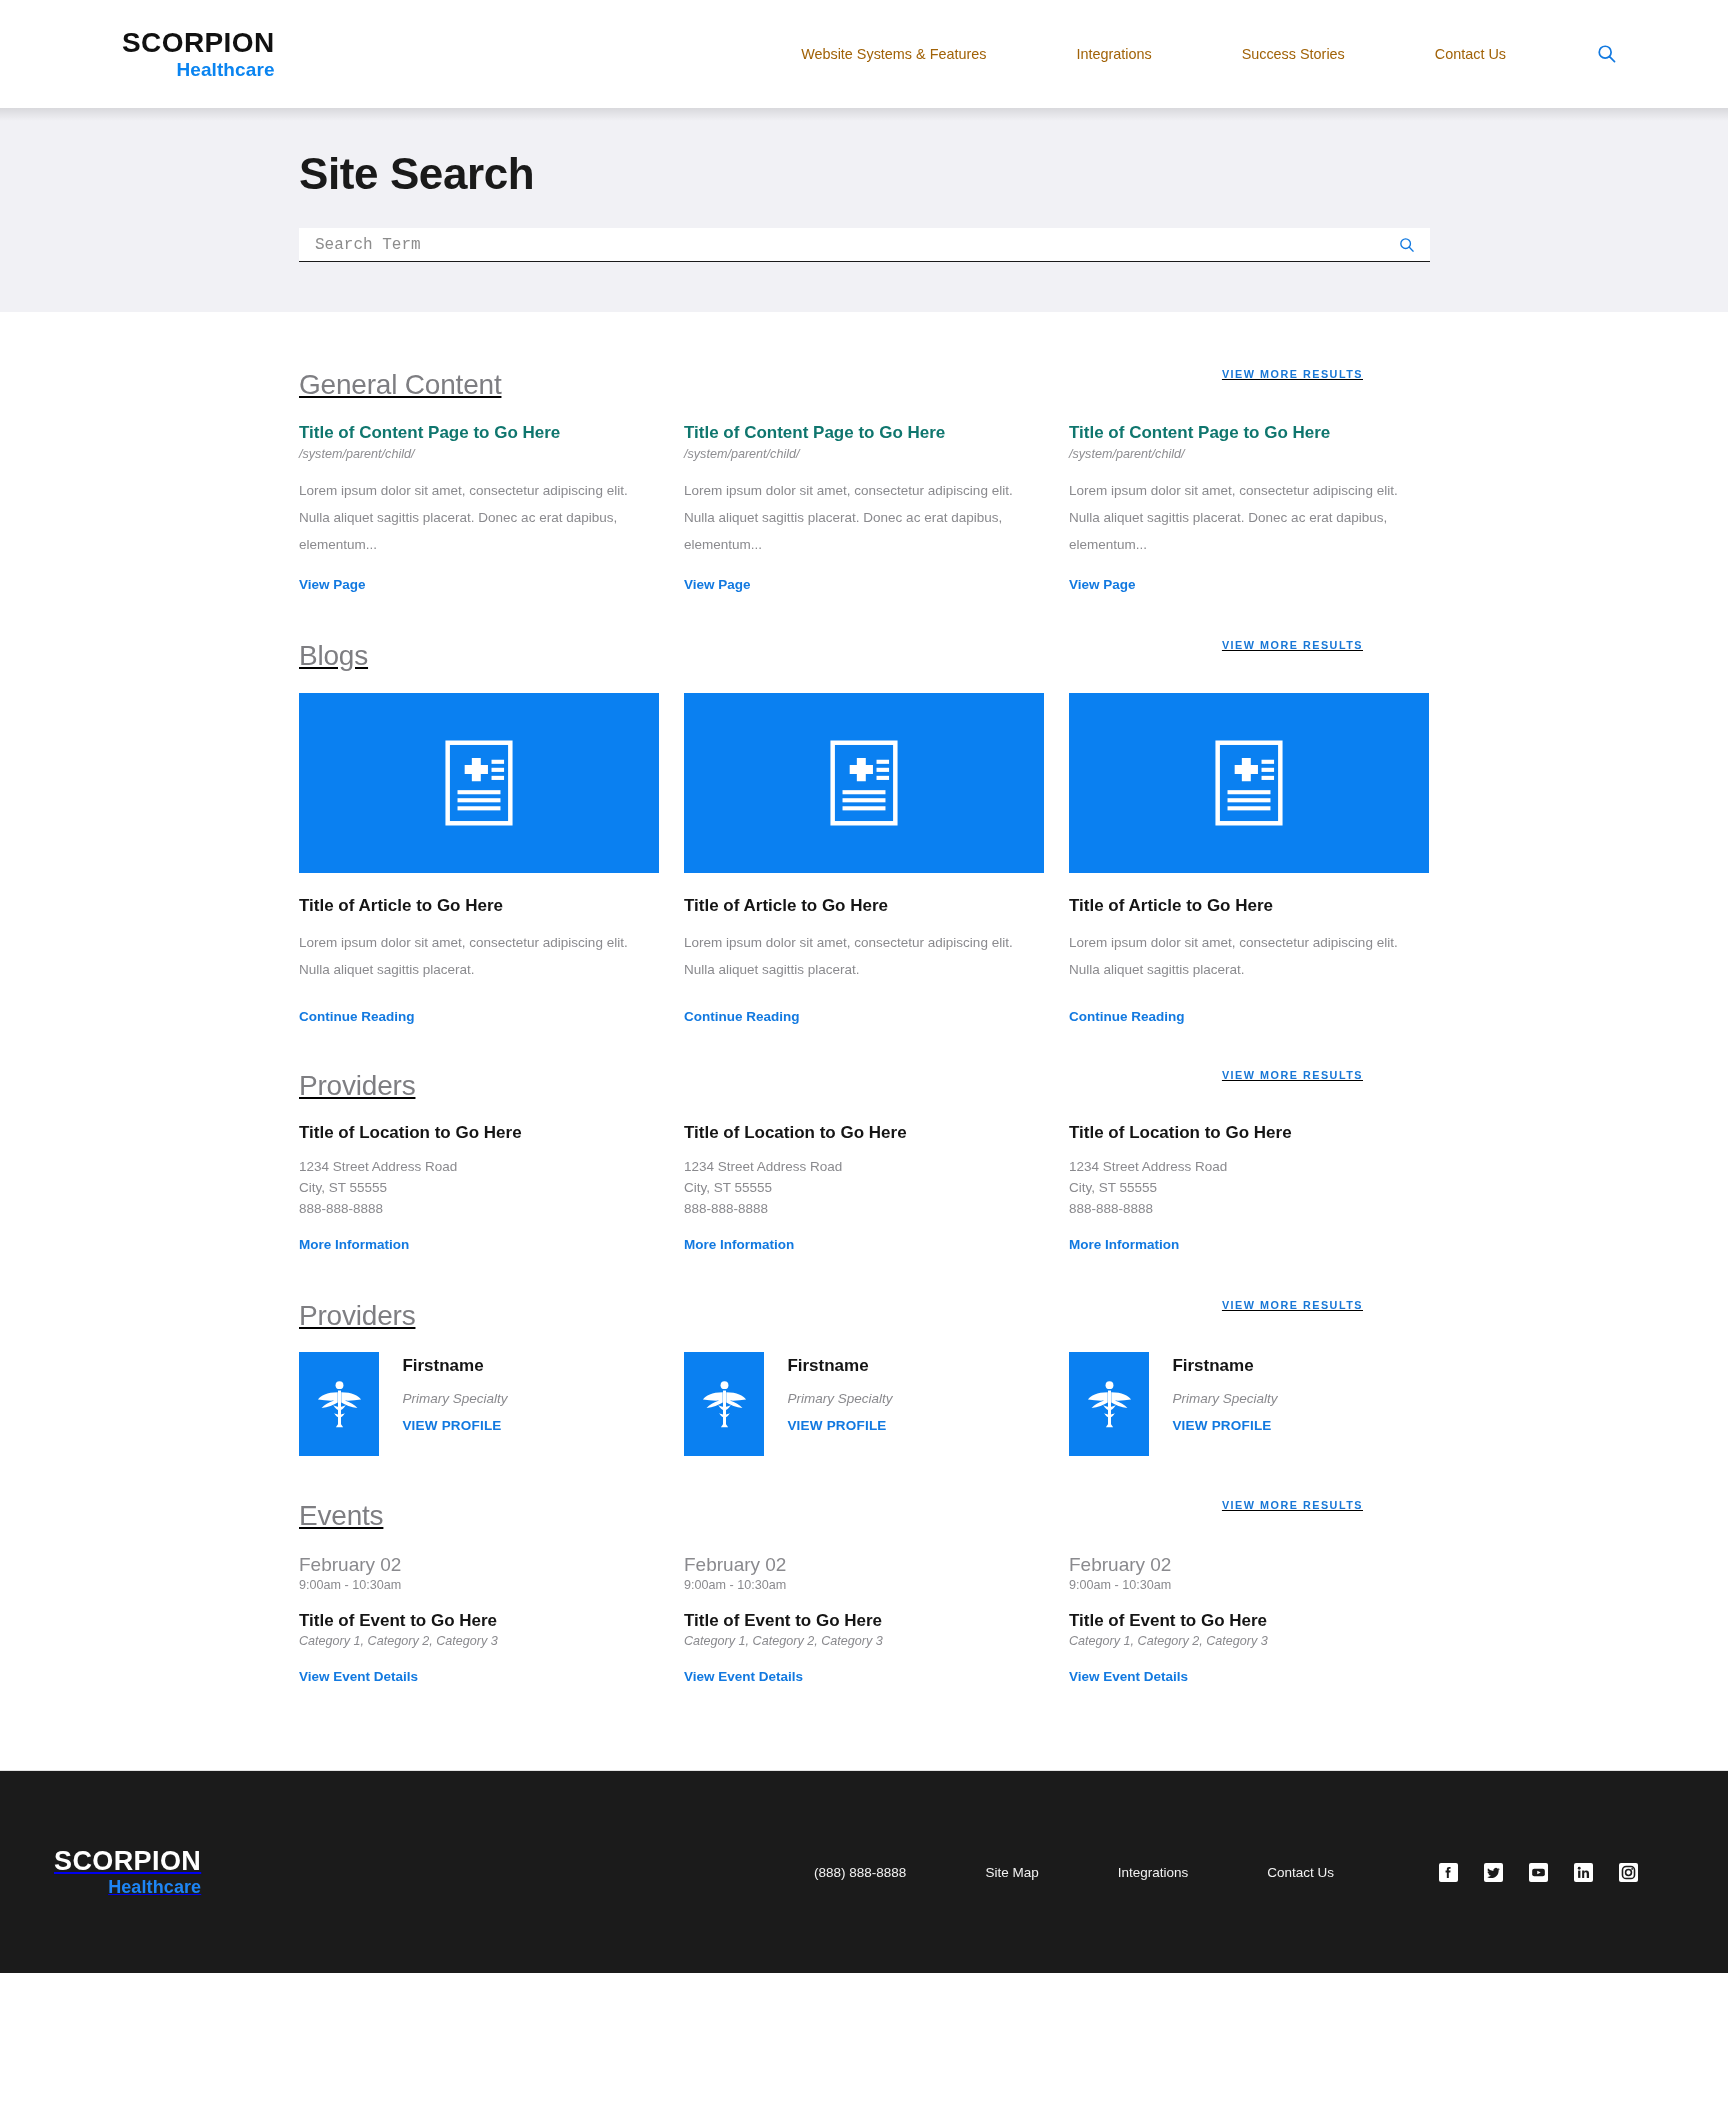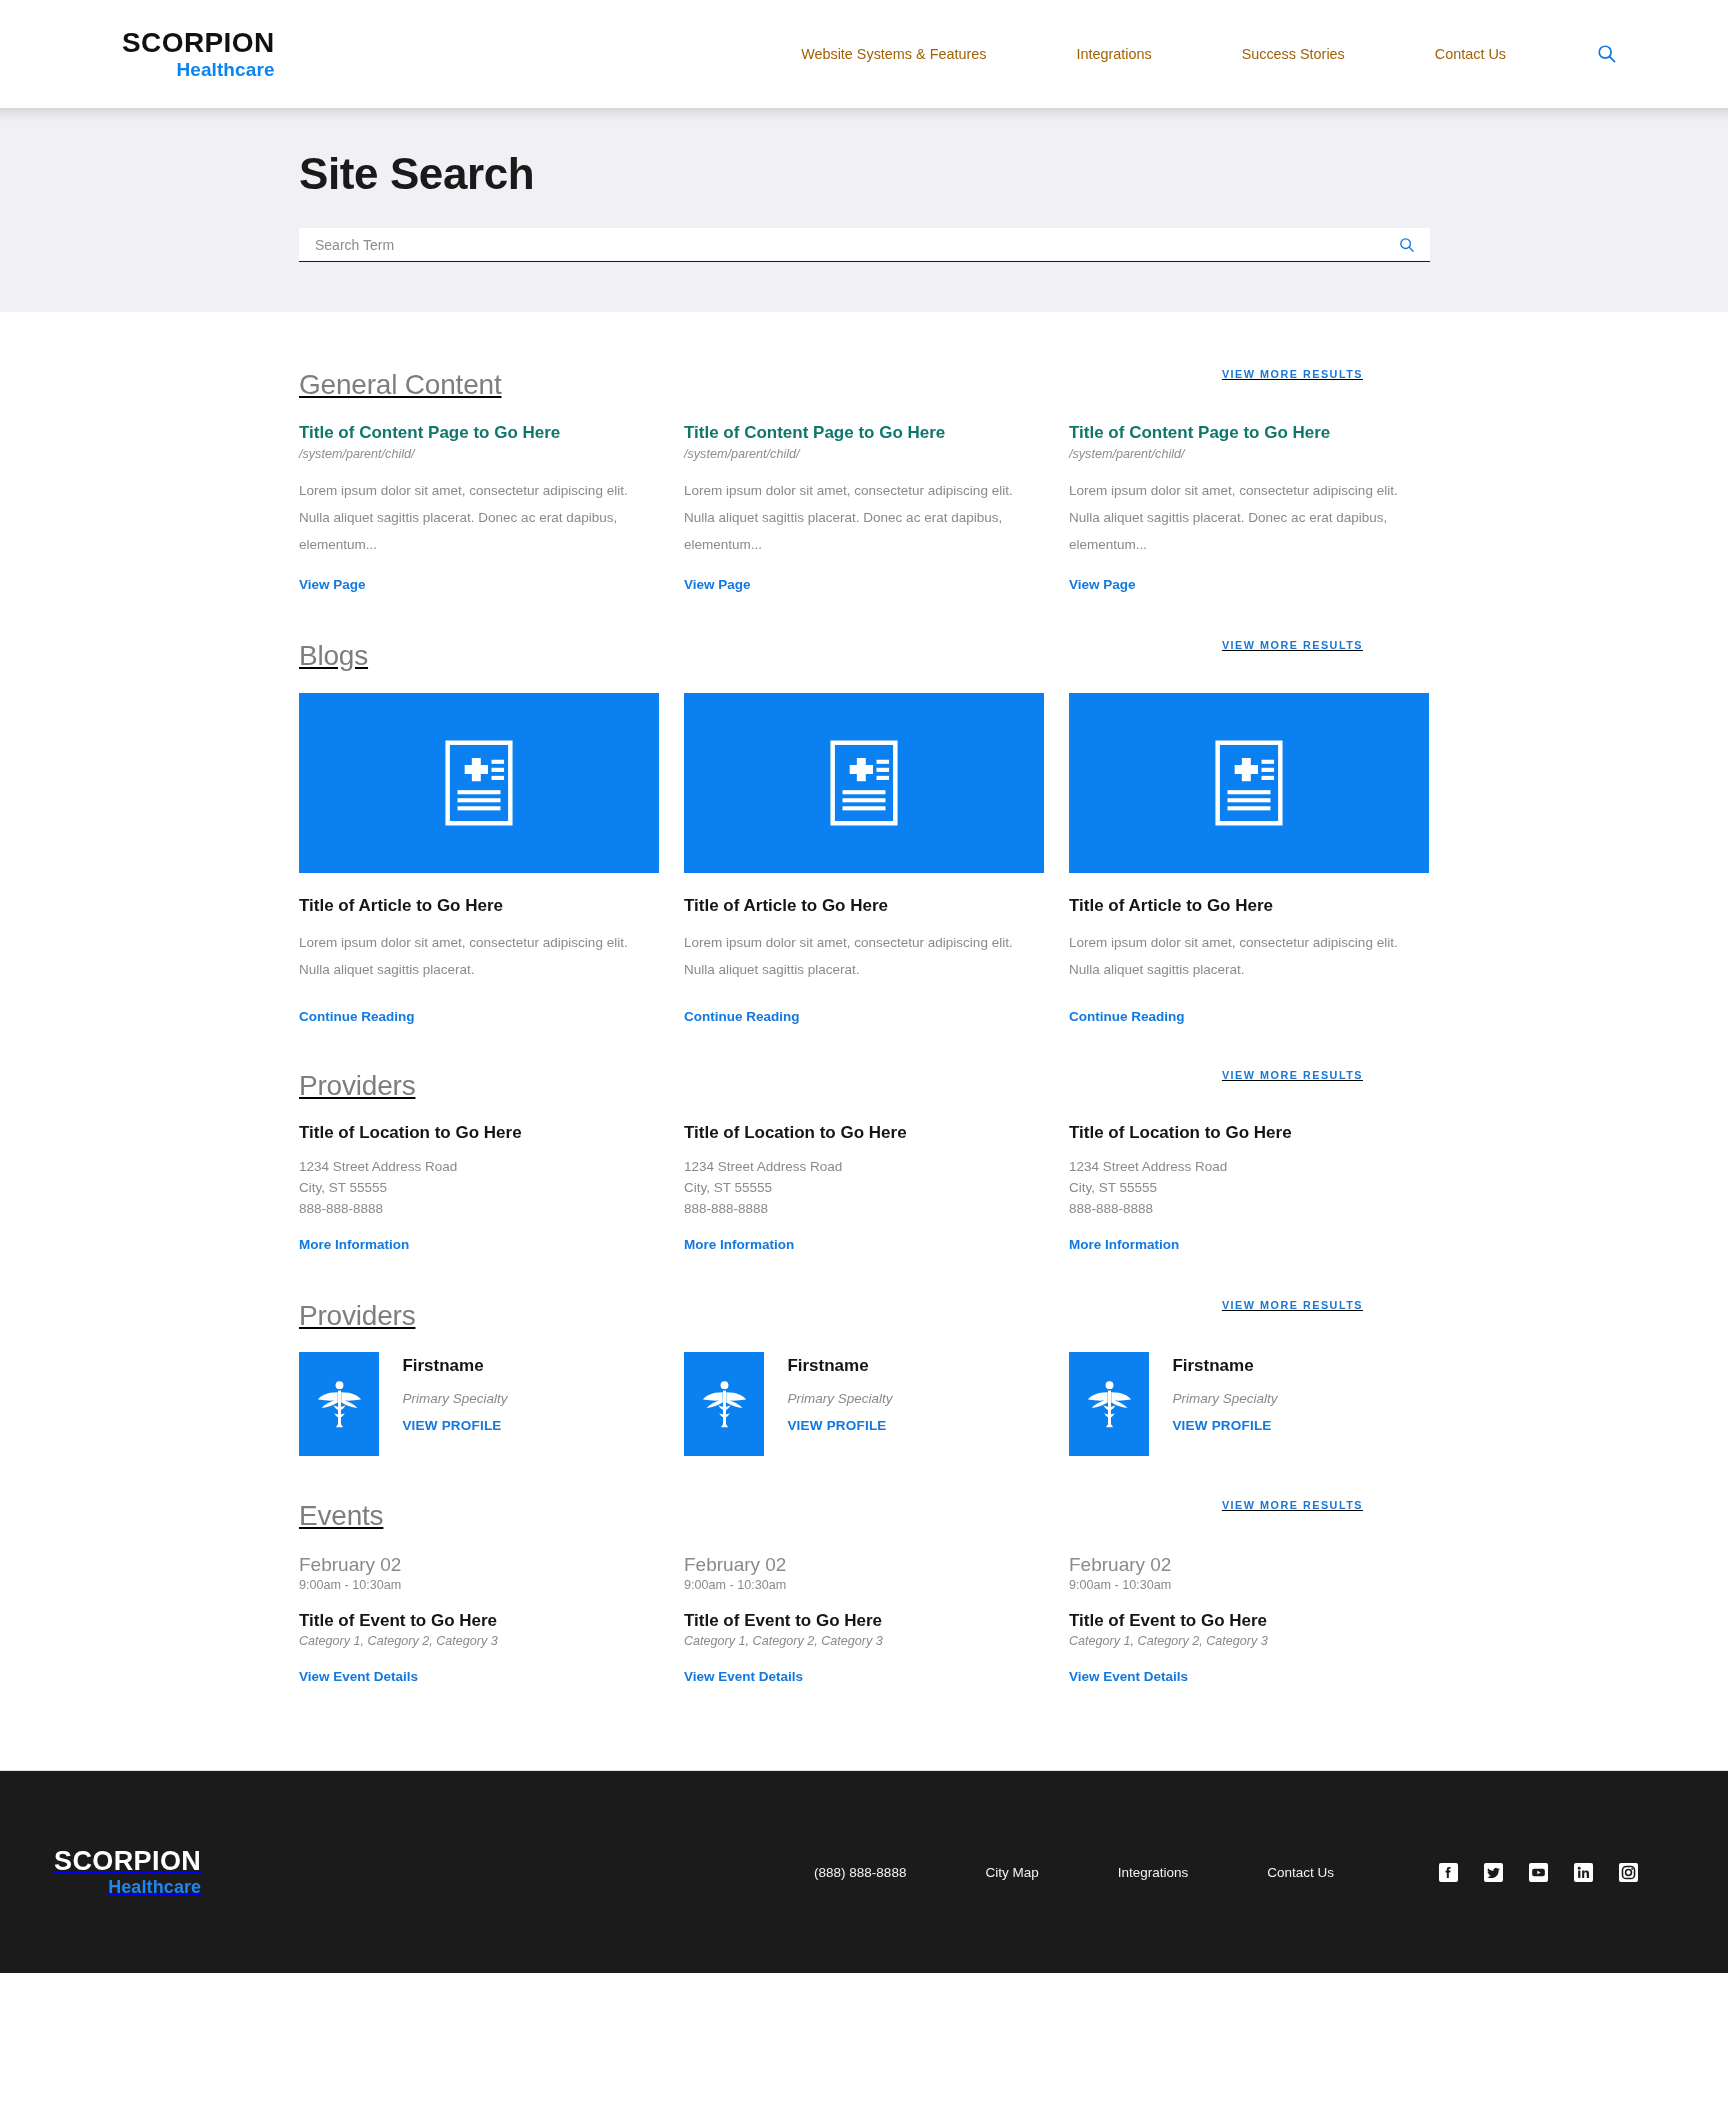--- a/index.html
+++ b/index.html
@@ -104,23 +104,23 @@
     border-bottom: 1.8px solid #1a1a1a;
     height: 34px;
     display: flex;
     align-items: center;
     padding: 0 12.6px 0 16px;
   }
   .search-input {
     flex: 1;
     border: none;
     outline: none;
-    font-size: 14px;
+    font-size: 16px;
     color: #701a75;
-    font-family: Liberation Sans, sans-serif;
+    font-family: Liberation Mono, monospace;
     background: transparent;
     height: 100%;
   }
   .search-input::placeholder { color: #8c8c8c; }
   .search-submit {
     background: none; border: none; cursor: pointer;
     width: 21.6px; height: 21.6px;
     display: flex; align-items: center; justify-content: center;
     padding: 0;
   }
@@ -589,21 +589,21 @@
   </div>
 </main>
 
 <footer class="site-footer">
   <a class="footer-logo" href="#">
     <span class="logo-main">SCORPION</span>
     <span class="logo-sub">Healthcare</span>
   </a>
   <nav class="footer-nav">
     <a class="footer-link" href="#">(888) 888-8888</a>
-    <a class="footer-link" href="#">City Map</a>
+    <a class="footer-link" href="#">Site Map</a>
     <a class="footer-link" href="#">Integrations</a>
     <a class="footer-link" href="#">Contact Us</a>
     <div class="social-list">
       <a class="social-item" href="#">
         <svg width="19" height="19" viewBox="0 0 24 24">
           <rect width="24" height="24" rx="2.5" fill="#ffffff"></rect>
           <path d="M14.6 7.2h-1.4c-.5 0-.8.3-.8.9v1.5h2.2l-.3 2.3h-1.9V19H9.9v-7.1H8.3V9.6h1.6V7.9c0-1.8 1-2.9 2.9-2.9h1.8z" fill="#1b1b1b"></path>
         </svg>
       </a>
       <a class="social-item" href="#">

